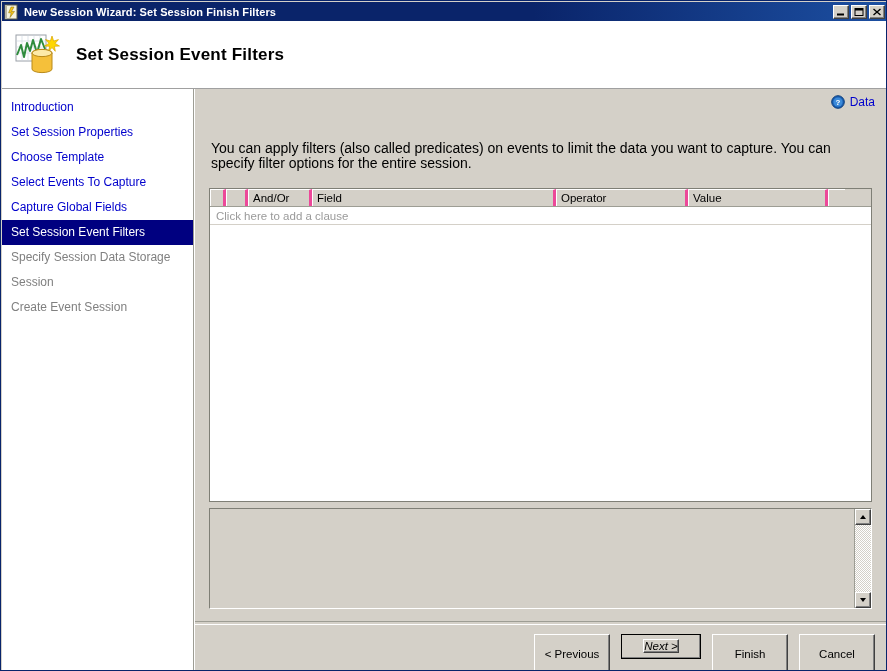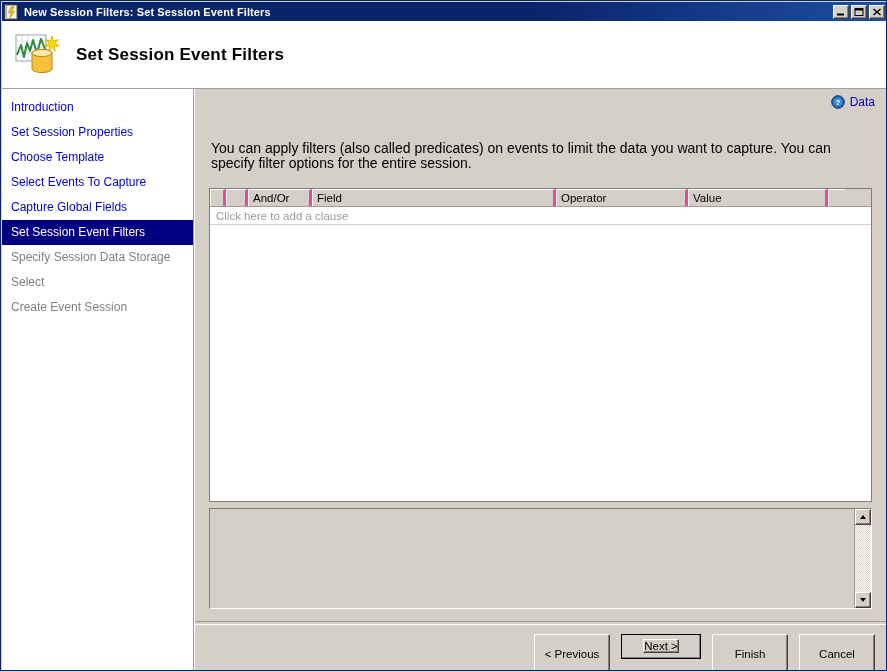--- a/index.html
+++ b/index.html
@@ -313,36 +313,37 @@
     background: #d4d0c8;
     border-top: 1px solid #ffffff;
     border-left: 1px solid #ffffff;
     border-right: 1px solid #404040;
     border-bottom: 1px solid #404040;
     box-shadow: inset -1px -1px 0 #808080;
     box-sizing: border-box;
     line-height: 19px;
     font-size: 11.5px;
     text-align: left;
+    font-style: italic;
   }
 </style>
 </head>
 <body>
 
 <div id="window">
 
   <div id="titlebar">
     <span id="title-icon">
       <svg width="16" height="16" viewBox="0 0 16 16">
         <rect x="1" y="1" width="12" height="14" fill="#f5f3e0" stroke="#5a5a4a" stroke-width="1"></rect>
         <rect x="1" y="1" width="2" height="14" fill="#b8b4a0"></rect>
         <path d="M7 3 L10 3 L7.5 7.5 L10.5 7.5 L6 13.5 L7.2 8.8 L4.6 8.8 Z" fill="#f5c518" stroke="#8a6d00" stroke-width="0.5"></path>
       </svg>
     </span>
-    <span id="title-text">New Session Filters: Set Session Event Filters</span>
+    <span id="title-text">New Session Wizard: Set Session Finish Filters</span>
 
     <span class="win-btn">
       <svg width="14" height="12" viewBox="0 0 14 12">
         <rect x="3" y="7.5" width="7" height="2" fill="#000000"></rect>
       </svg>
     </span>
     <span class="win-btn">
       <svg width="14" height="12" viewBox="0 0 14 12">
         <rect x="3" y="2.5" width="8" height="7" fill="none" stroke="#000000" stroke-width="1"></rect>
         <rect x="3" y="2.5" width="8" height="2" fill="#000000"></rect>
@@ -382,21 +383,21 @@
   </div>
 
   <div id="sidebar">
     <div class="side-item">Introduction</div>
     <div class="side-item">Set Session Properties</div>
     <div class="side-item">Choose Template</div>
     <div class="side-item">Select Events To Capture</div>
     <div class="side-item">Capture Global Fields</div>
     <div class="side-item active">Set Session Event Filters</div>
     <div class="side-item disabled">Specify Session Data Storage</div>
-    <div class="side-item disabled">Select</div>
+    <div class="side-item disabled">Session</div>
     <div class="side-item disabled">Create Event Session</div>
   </div>
 
   <div id="divider"></div>
 
   <div id="content">
 
     <div id="help-row">
       <span id="help-icon">
         <svg width="14" height="14" viewBox="0 0 14 14">

